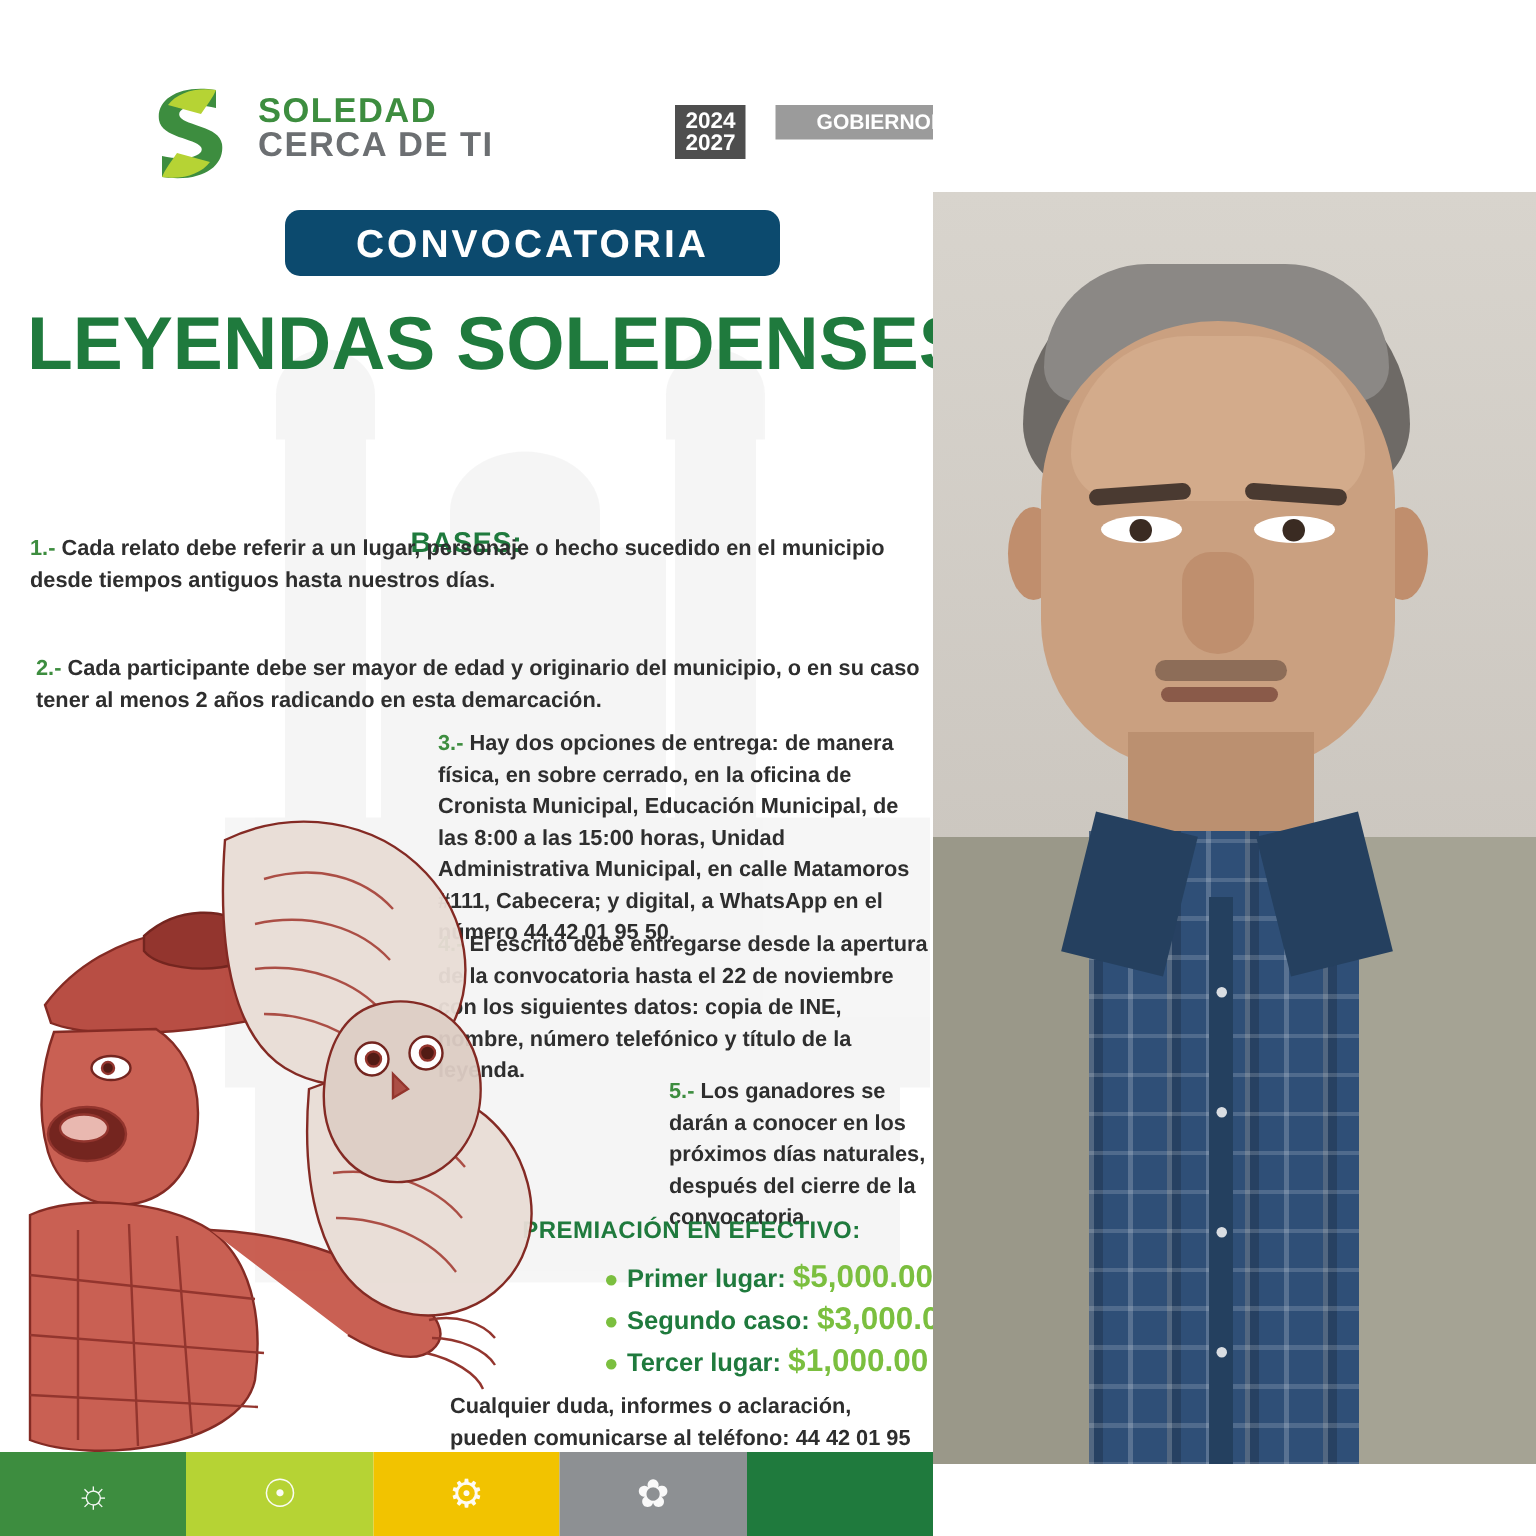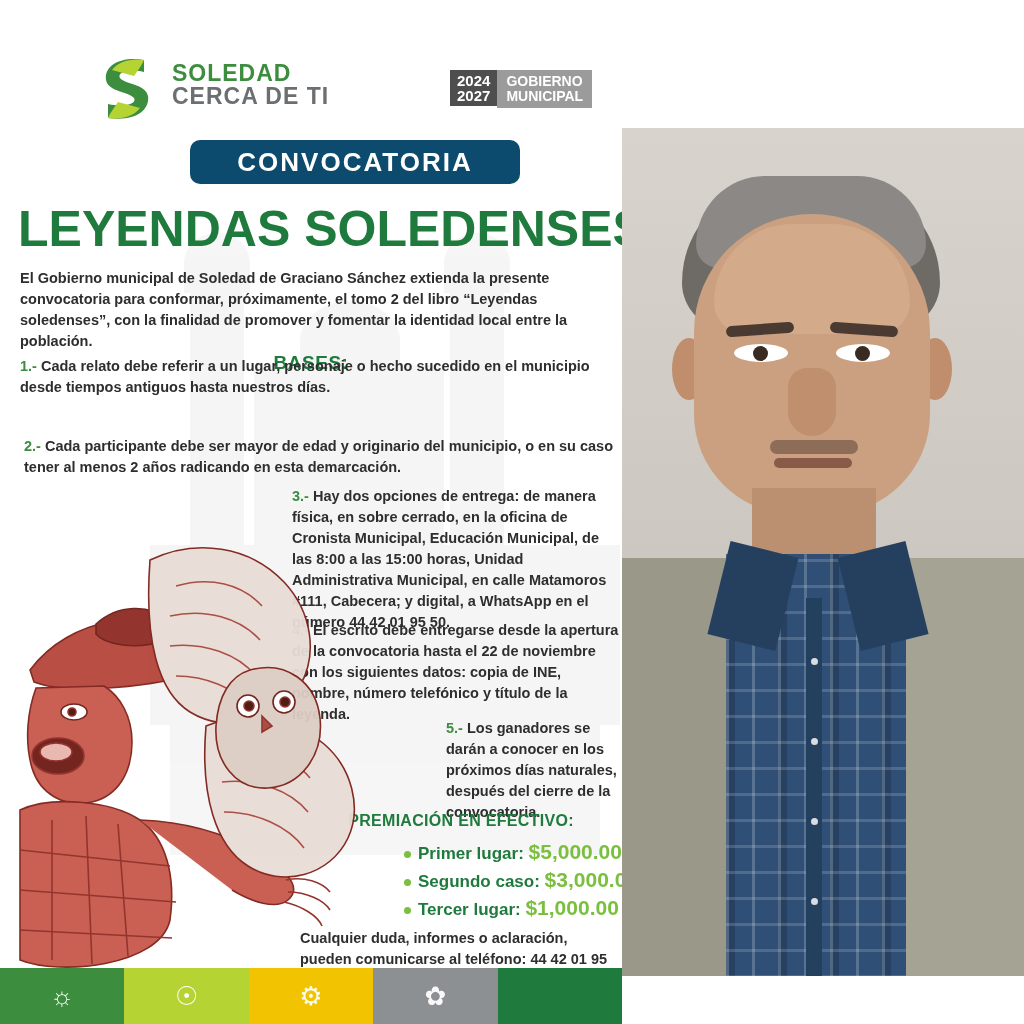--- a/index.html
+++ b/index.html
@@ -34,21 +34,21 @@
   .gob-badge{
     position:absolute;left:450px;top:46px;display:flex;align-items:flex-start;height:36px;
   }
   .gob-years{
     background:#4e4e4e;color:#ffffff;font-size:15px;font-weight:bold;
     padding:3px 7px;line-height:15px;display:flex;flex-direction:column;justify-content:center;
   }
   .gob-years span{display:block;}
   .gob-name{
     background:#9b9b9b;color:#ffffff;font-size:14px;font-weight:bold;
-    padding:4px 9px;line-height:15px;display:flex;flex-direction:column;justify-content:center;
+    padding:4px 27px;line-height:15px;display:flex;justify-content:center;margin-left:20px;
   }
 
   .conv-pill{
     position:absolute;left:190px;top:140px;width:330px;height:44px;
     background:#0c4a6e;border-radius:10px;
     display:flex;align-items:center;justify-content:center;
     color:#ffffff;font-weight:bold;font-size:26px;letter-spacing:2px;
   }
 
   .title{
@@ -210,21 +210,20 @@
           <span>GOBIERNO</span>
           <span>MUNICIPAL</span>
         </div>
       </div>
     </div>
 
     <div class="conv-pill">CONVOCATORIA</div>
 
     <div class="title">LEYENDAS SOLEDENSES</div>
 
-    <div class="intro">El Gobierno municipal de Soledad de Graciano Sánchez extienda la presente convocatoria para conformar, próximamente, el tomo 2 del libro “Leyendas soledenses”, con la finalidad de promover y fomentar la identidad local entre la población.</div>
 
     <div class="bases-head">BASES:</div>
 
     <div class="base b1">
       <b class="num">1.-</b><span> Cada relato debe referir a un lugar, personaje o hecho sucedido en el municipio desde tiempos antiguos hasta nuestros días.</span>
     </div>
     <div class="base b2">
       <b class="num">2.-</b><span> Cada participante debe ser mayor de edad y originario del municipio, o en su caso tener al menos 2 años radicando en esta demarcación.</span>
     </div>
     <div class="base b3">

